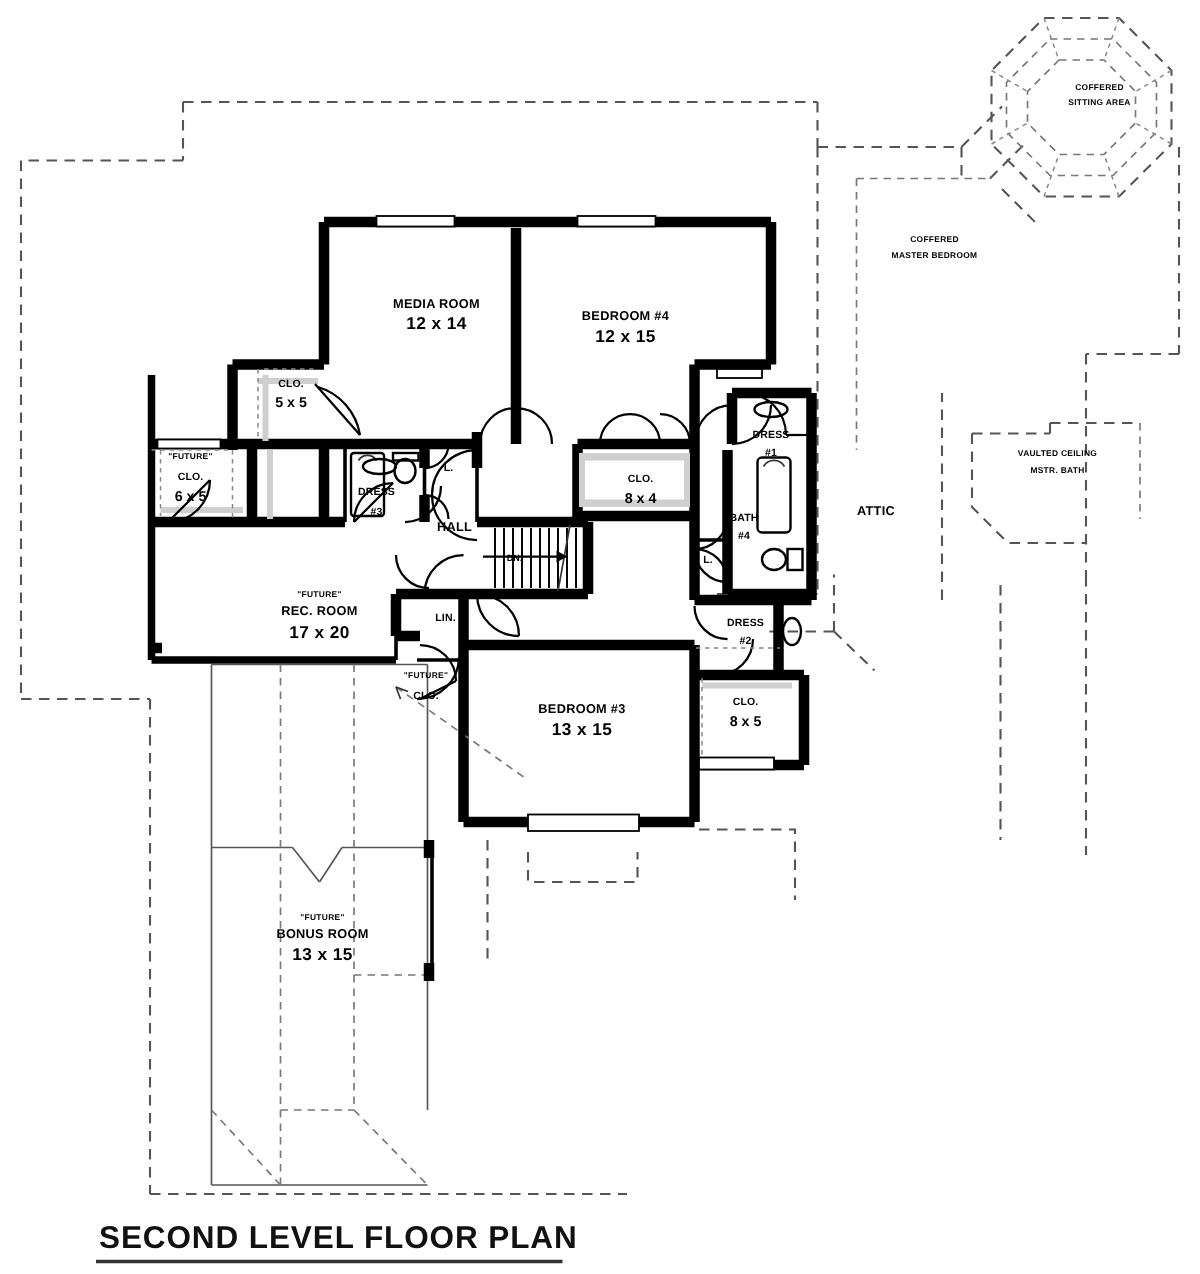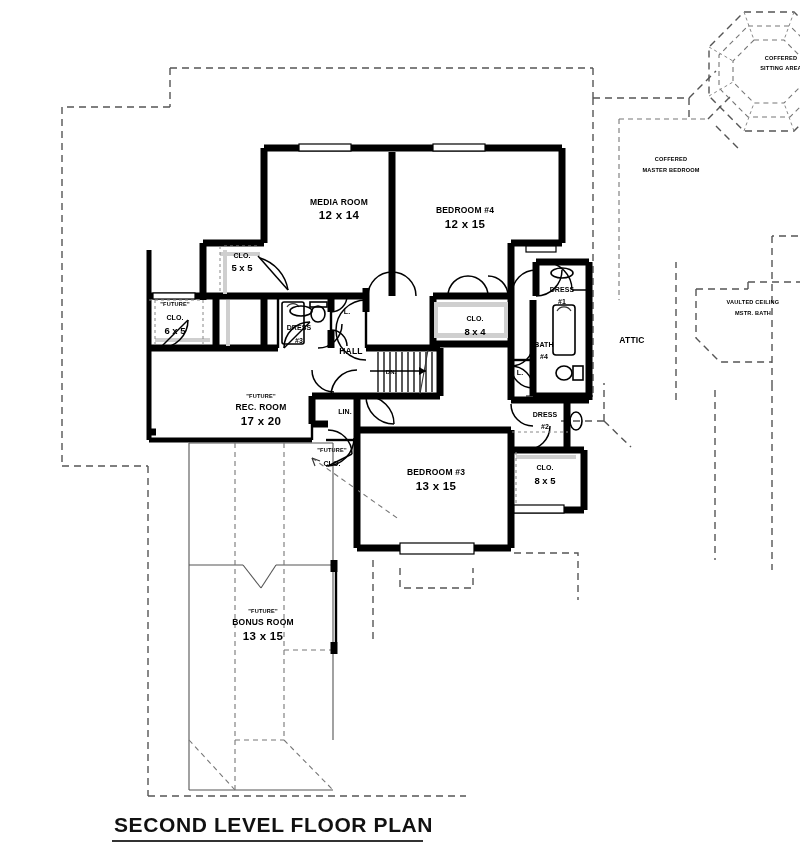--- a/index.html
+++ b/index.html
@@ -1,17 +1,17 @@
 <!DOCTYPE html>
 <html><head>
 <meta charset="utf-8">
 <style>
   html,body{margin:0;padding:0;background:#ffffff;}
   body{width:800px;height:849px;font-family:"Liberation Sans",sans-serif;overflow:hidden;}
-  #plan-root{position:relative;width:736px;height:849px;background:#fff;margin-left:48px;}
+  #plan-root{position:relative;width:736px;height:849px;background:#fff;}
   svg{display:block;}
   .rm-label{font-family:"Liberation Sans",sans-serif;font-weight:bold;fill:#000;text-anchor:middle;}
   .rm-name{font-size:8.5px;letter-spacing:.2px;}
   .rm-name-sm{font-size:7px;letter-spacing:.1px;}
   .rm-name-xs{font-size:6px;letter-spacing:0px;}
   .rm-dim{font-size:11.5px;letter-spacing:.3px;}
   .rm-dim-sm{font-size:9.5px;}
   .ghost{font-size:5.6px;fill:#000;font-weight:bold;text-anchor:middle;letter-spacing:.2px;}
   .title-txt{font-family:"Liberation Sans",sans-serif;font-weight:bold;font-size:21px;
              letter-spacing:.6px;fill:#111;}

